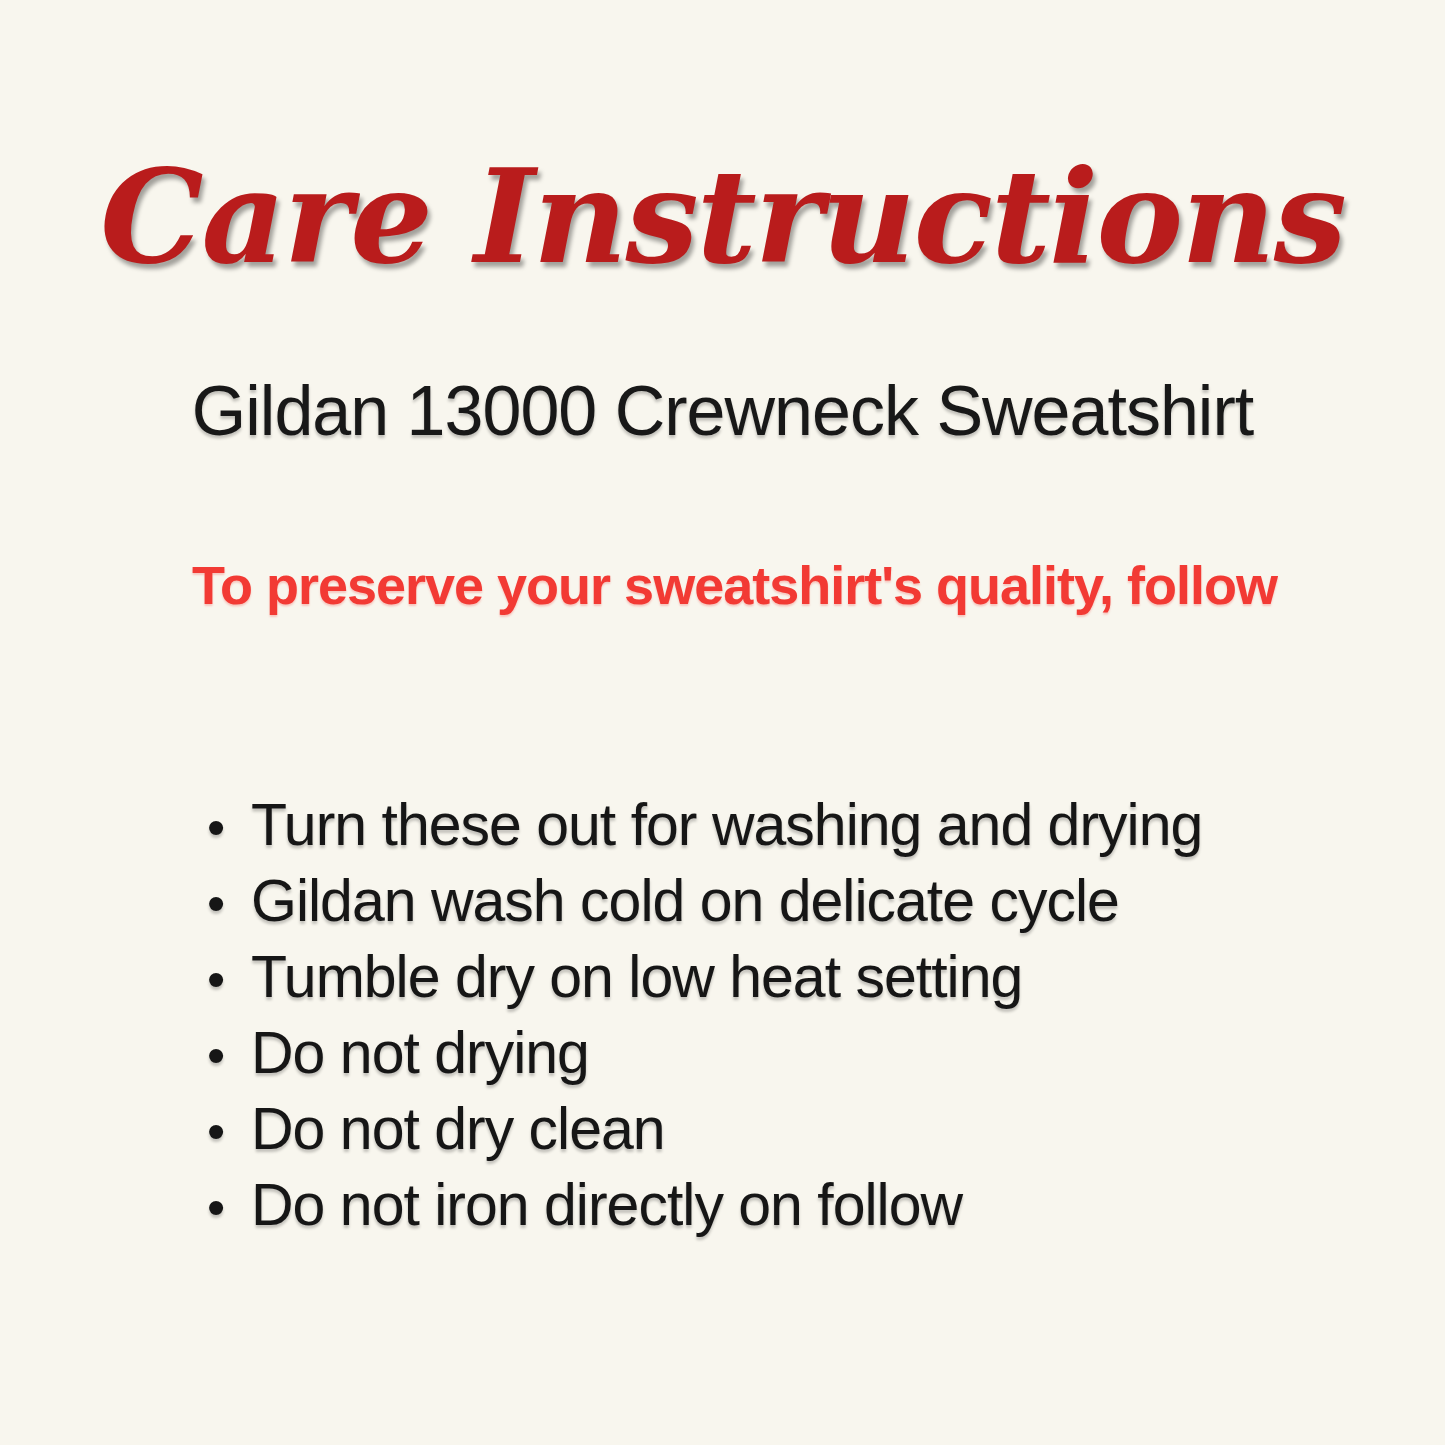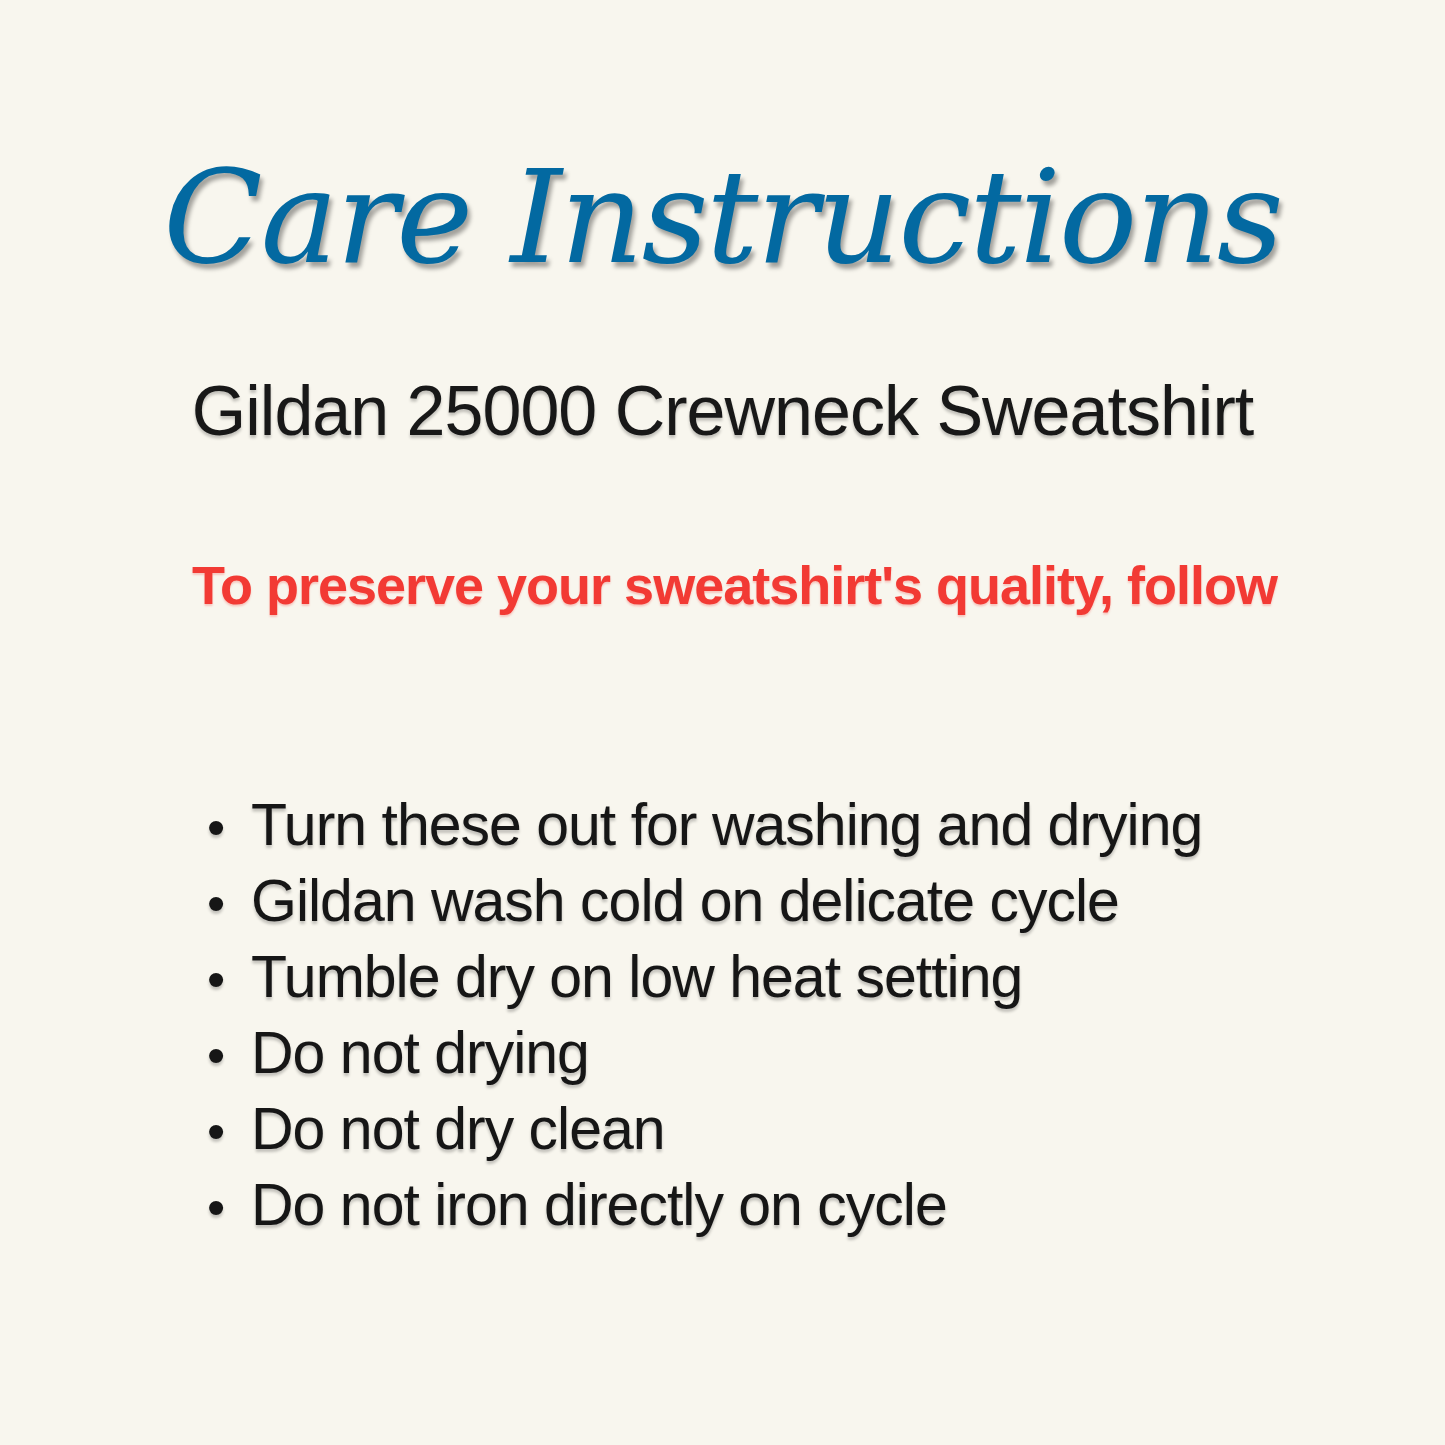--- a/index.html
+++ b/index.html
@@ -17,25 +17,25 @@
   }
   .title {
     position: absolute;
     top: 152px;
     left: 0;
     width: 100%;
     margin: 0;
     text-align: center;
     font-family: "DejaVu Serif", "Liberation Serif", serif;
     font-style: italic;
-    font-weight: 400;
+    font-weight: 700;
     font-size: 130px;
     line-height: 1;
     letter-spacing: -2px;
-    color: #0369a1;
+    color: #b91c1c;
     text-shadow: 3px 5px 4px rgba(0,0,0,0.35);
   }
   .subtitle {
     position: absolute;
     top: 376px;
     left: 0;
     width: 100%;
     margin: 0;
     text-align: center;
     font-weight: 400;
@@ -86,21 +86,21 @@
     font-size: 52px;
   }
 </style>
 </head>
 <body>
 
 <div class="canvas">
 
   <h1 class="title">Care Instructions</h1>
 
-  <h2 class="subtitle">Gildan 25000 Crewneck Sweatshirt</h2>
+  <h2 class="subtitle">Gildan 13000 Crewneck Sweatshirt</h2>
 
   <p class="notice">
     <span>To preserve your sweatshirt's quality, follow</span>
   </p>
 
   <ul class="care-list">
     <li>
       <span class="bullet">•</span>
       <span>Turn these out for washing and drying</span>
     </li>
@@ -115,17 +115,17 @@
     <li>
       <span class="bullet">•</span>
       <span>Do not drying</span>
     </li>
     <li>
       <span class="bullet">•</span>
       <span>Do not dry clean</span>
     </li>
     <li>
       <span class="bullet">•</span>
-      <span>Do not iron directly on cycle</span>
+      <span>Do not iron directly on follow</span>
     </li>
   </ul>
 
 </div>
 
 </body></html>

